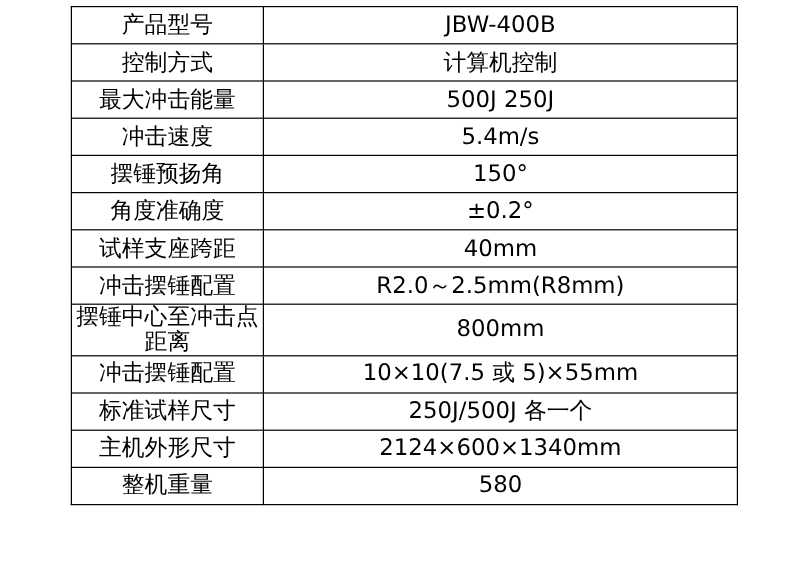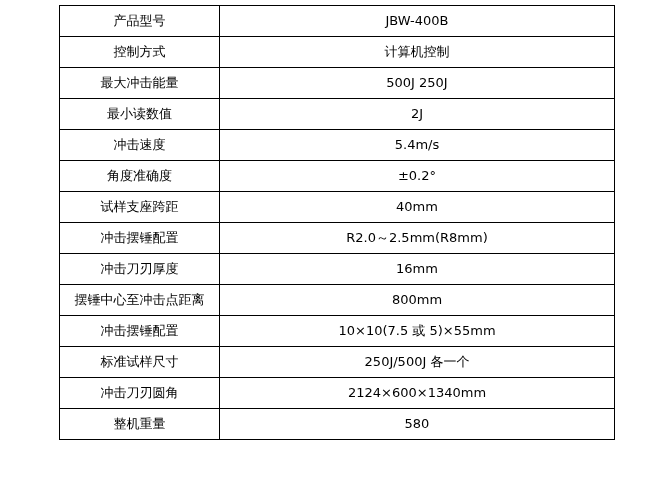--- a/index.html
+++ b/index.html
@@ -24,21 +24,21 @@
     border-collapse: collapse;
     width: 545px;
     table-layout: fixed;
   }
   table.spec-table td {
     border: 1px solid #000000;
     height: 30px;
     line-height: 1.1;
     text-align: center;
     vertical-align: middle;
-    font-size: 13px;
+    font-size: 19px;
     padding: 0 2px;
   }
   td.param-name {
     width: 155px;
     font-size: 13px;
   }
   td.param-value {
     width: 390px;
     font-size: 13px;
   }
@@ -55,57 +55,53 @@
       </tr>
       <tr>
         <td class="param-name">控制方式</td>
         <td class="param-value">计算机控制</td>
       </tr>
       <tr>
         <td class="param-name">最大冲击能量</td>
         <td class="param-value">500J 250J</td>
       </tr>
       <tr>
-        <td class="param-name">最小读数值</td>
-        <td class="param-value">2J</td>
+        <td class="param-name">冲击速度</td>
+        <td class="param-value">5.4m/s</td>
       </tr>
       <tr>
-        <td class="param-name">冲击速度</td>
-        <td class="param-value">5.4m/s</td>
+        <td class="param-name">摆锤预扬角</td>
+        <td class="param-value">150°</td>
       </tr>
       <tr>
         <td class="param-name">角度准确度</td>
         <td class="param-value">±0.2°</td>
       </tr>
       <tr>
         <td class="param-name">试样支座跨距</td>
         <td class="param-value">40mm</td>
       </tr>
       <tr>
         <td class="param-name">冲击摆锤配置</td>
         <td class="param-value">R2.0～2.5mm(R8mm)</td>
       </tr>
       <tr>
-        <td class="param-name">冲击刀刃厚度</td>
-        <td class="param-value">16mm</td>
-      </tr>
-      <tr>
         <td class="param-name">摆锤中心至冲击点距离</td>
         <td class="param-value">800mm</td>
       </tr>
       <tr>
         <td class="param-name">冲击摆锤配置</td>
         <td class="param-value">10×10(7.5 或 5)×55mm</td>
       </tr>
       <tr>
         <td class="param-name">标准试样尺寸</td>
         <td class="param-value">250J/500J 各一个</td>
       </tr>
       <tr>
-        <td class="param-name">冲击刀刃圆角</td>
+        <td class="param-name">主机外形尺寸</td>
         <td class="param-value">2124×600×1340mm</td>
       </tr>
       <tr>
         <td class="param-name">整机重量</td>
         <td class="param-value">580</td>
       </tr>
 
     </tbody>
   </table>
 </div>

